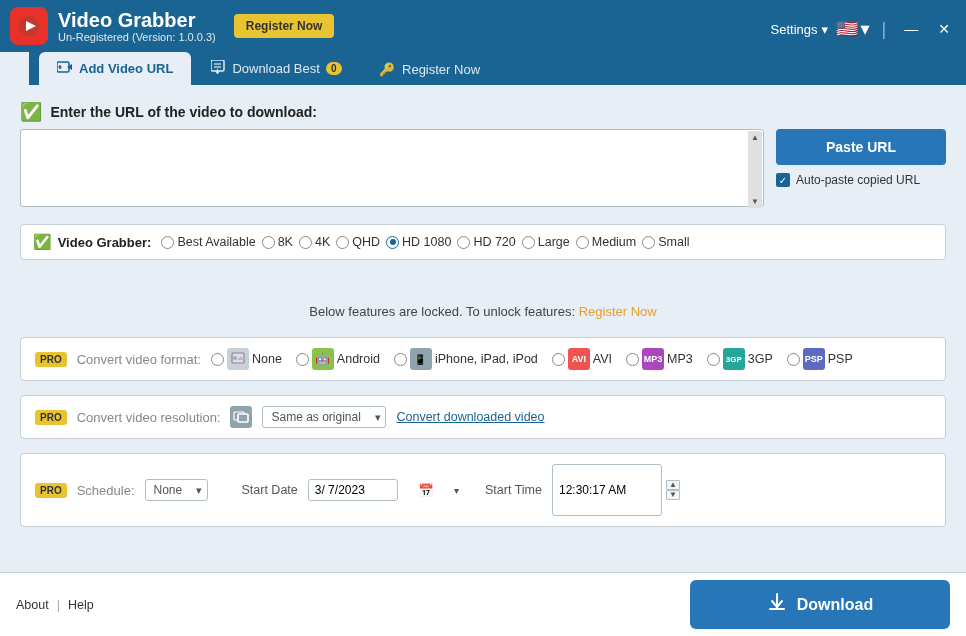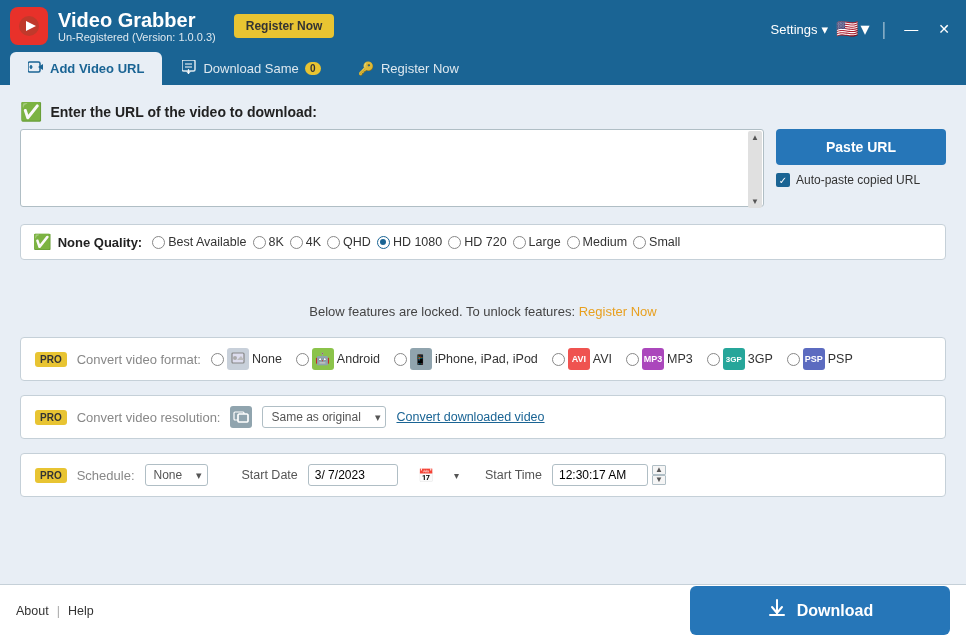--- a/index.html
+++ b/index.html
@@ -100,22 +100,24 @@
       cursor: pointer;
       font-size: 14px;
       padding: 2px 6px;
       border-radius: 3px;
     }
 
     
     .tab-bar {
       background: #1a6494;
       display: flex;
+      align-items: flex-end;
       padding: 0 10px;
       gap: 2px;
+      margin-left: 29px;
     }
     .tab {
       padding: 8px 18px;
       cursor: pointer;
       border-radius: 6px 6px 0 0;
       font-size: 13px;
       display: flex;
       align-items: center;
       gap: 6px;
       position: relative;
@@ -421,44 +423,44 @@
       border: 1px solid #b0bec5;
       border-radius: 3px;
       padding: 3px 6px;
       font-size: 12px;
       background: white;
       width: 90px;
     }
     .time-input {
       border: 1px solid #b0bec5;
       border-radius: 3px;
-      padding: 3px 6px;
+      padding: 18px 6px;
       font-size: 12px;
       background: white;
-      width: 96px;
+      width: 110px;
     }
     .schedule-section {
       background: white;
       border: 1px solid #c5d0d8;
       border-radius: 4px;
       padding: 10px 14px;
       display: flex;
       align-items: center;
       gap: 10px;
       flex-wrap: wrap;
     }
 
     
     .footer {
       background: white;
       border-top: 1px solid #c5d0d8;
       display: flex;
       align-items: center;
       padding: 0 16px;
-      height: 52px;
+      height: 64px;
       flex-shrink: 0;
     }
     .footer-links {
       display: flex;
       align-items: center;
       gap: 8px;
       font-size: 12.5px;
     }
     .footer-link {
       color: #333;
@@ -555,21 +557,21 @@
   <button class="tab">
     <span>
       <svg width="15" height="14" viewBox="0 0 15 14" fill="none">
         <rect x="0" y="0" width="13" height="11" rx="1.5" stroke="rgba(255,255,255,0.85)" stroke-width="1.5" fill="none"></rect>
         <line x1="3" y1="4" x2="10" y2="4" stroke="rgba(255,255,255,0.85)" stroke-width="1.2"></line>
         <line x1="3" y1="7" x2="10" y2="7" stroke="rgba(255,255,255,0.85)" stroke-width="1.2"></line>
         <line x1="6.5" y1="9" x2="6.5" y2="14" stroke="rgba(255,255,255,0.85)" stroke-width="1.2"></line>
         <polygon points="4,11.5 9,11.5 6.5,14" fill="rgba(255,255,255,0.85)"></polygon>
       </svg>
     </span>
-    <span>Download Same</span>
+    <span>Download Best</span>
     <span class="tab-badge">0</span>
   </button>
   <button class="tab">
     <span>🔑</span>
     <span>Register Now</span>
   </button>
 </div>
 
 <div class="main-content">
 
@@ -592,21 +594,21 @@
           <div class="checkbox-blue">✓</div>
           <span>Auto-paste copied URL</span>
         </div>
       </div>
     </div>
   </div>
 
   <div class="quality-row">
     <div class="quality-label">
       <span class="green-check" style="font-size:15px">✅</span>
-      <span>None Quality:</span>
+      <span>Video Grabber:</span>
     </div>
     <div class="radio-option">
       <div class="radio-circle"></div>
       <span>Best Available</span>
     </div>
     <div class="radio-option">
       <div class="radio-circle"></div>
       <span>8K</span>
     </div>
     <div class="radio-option">

